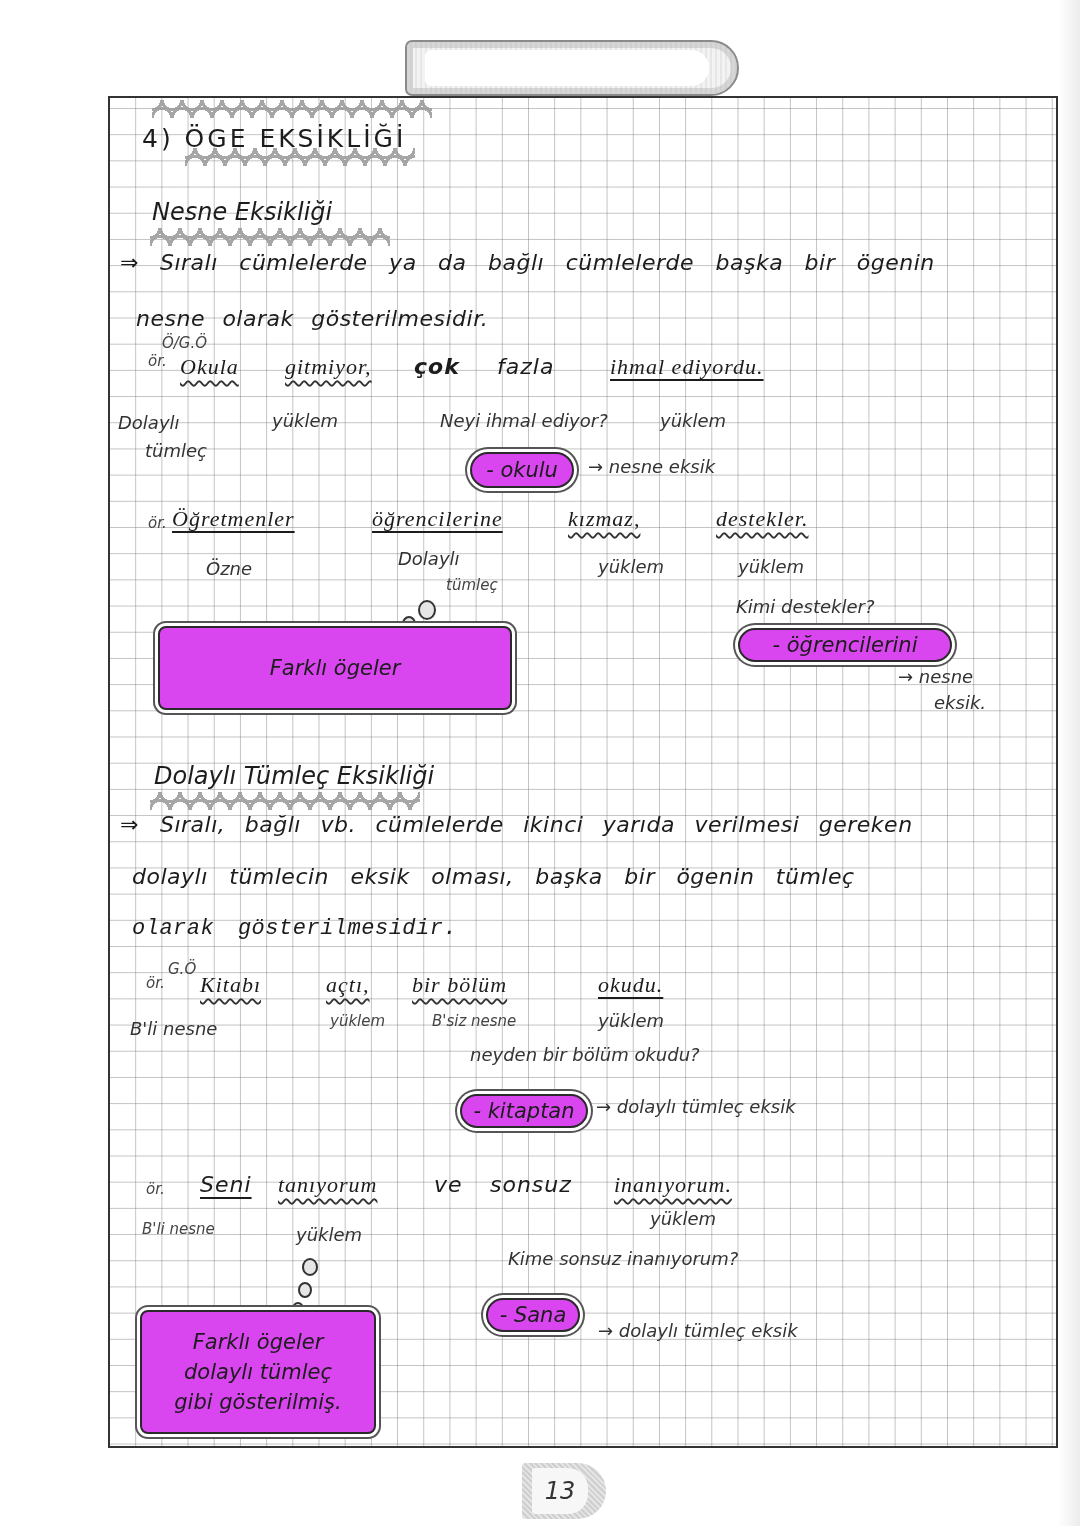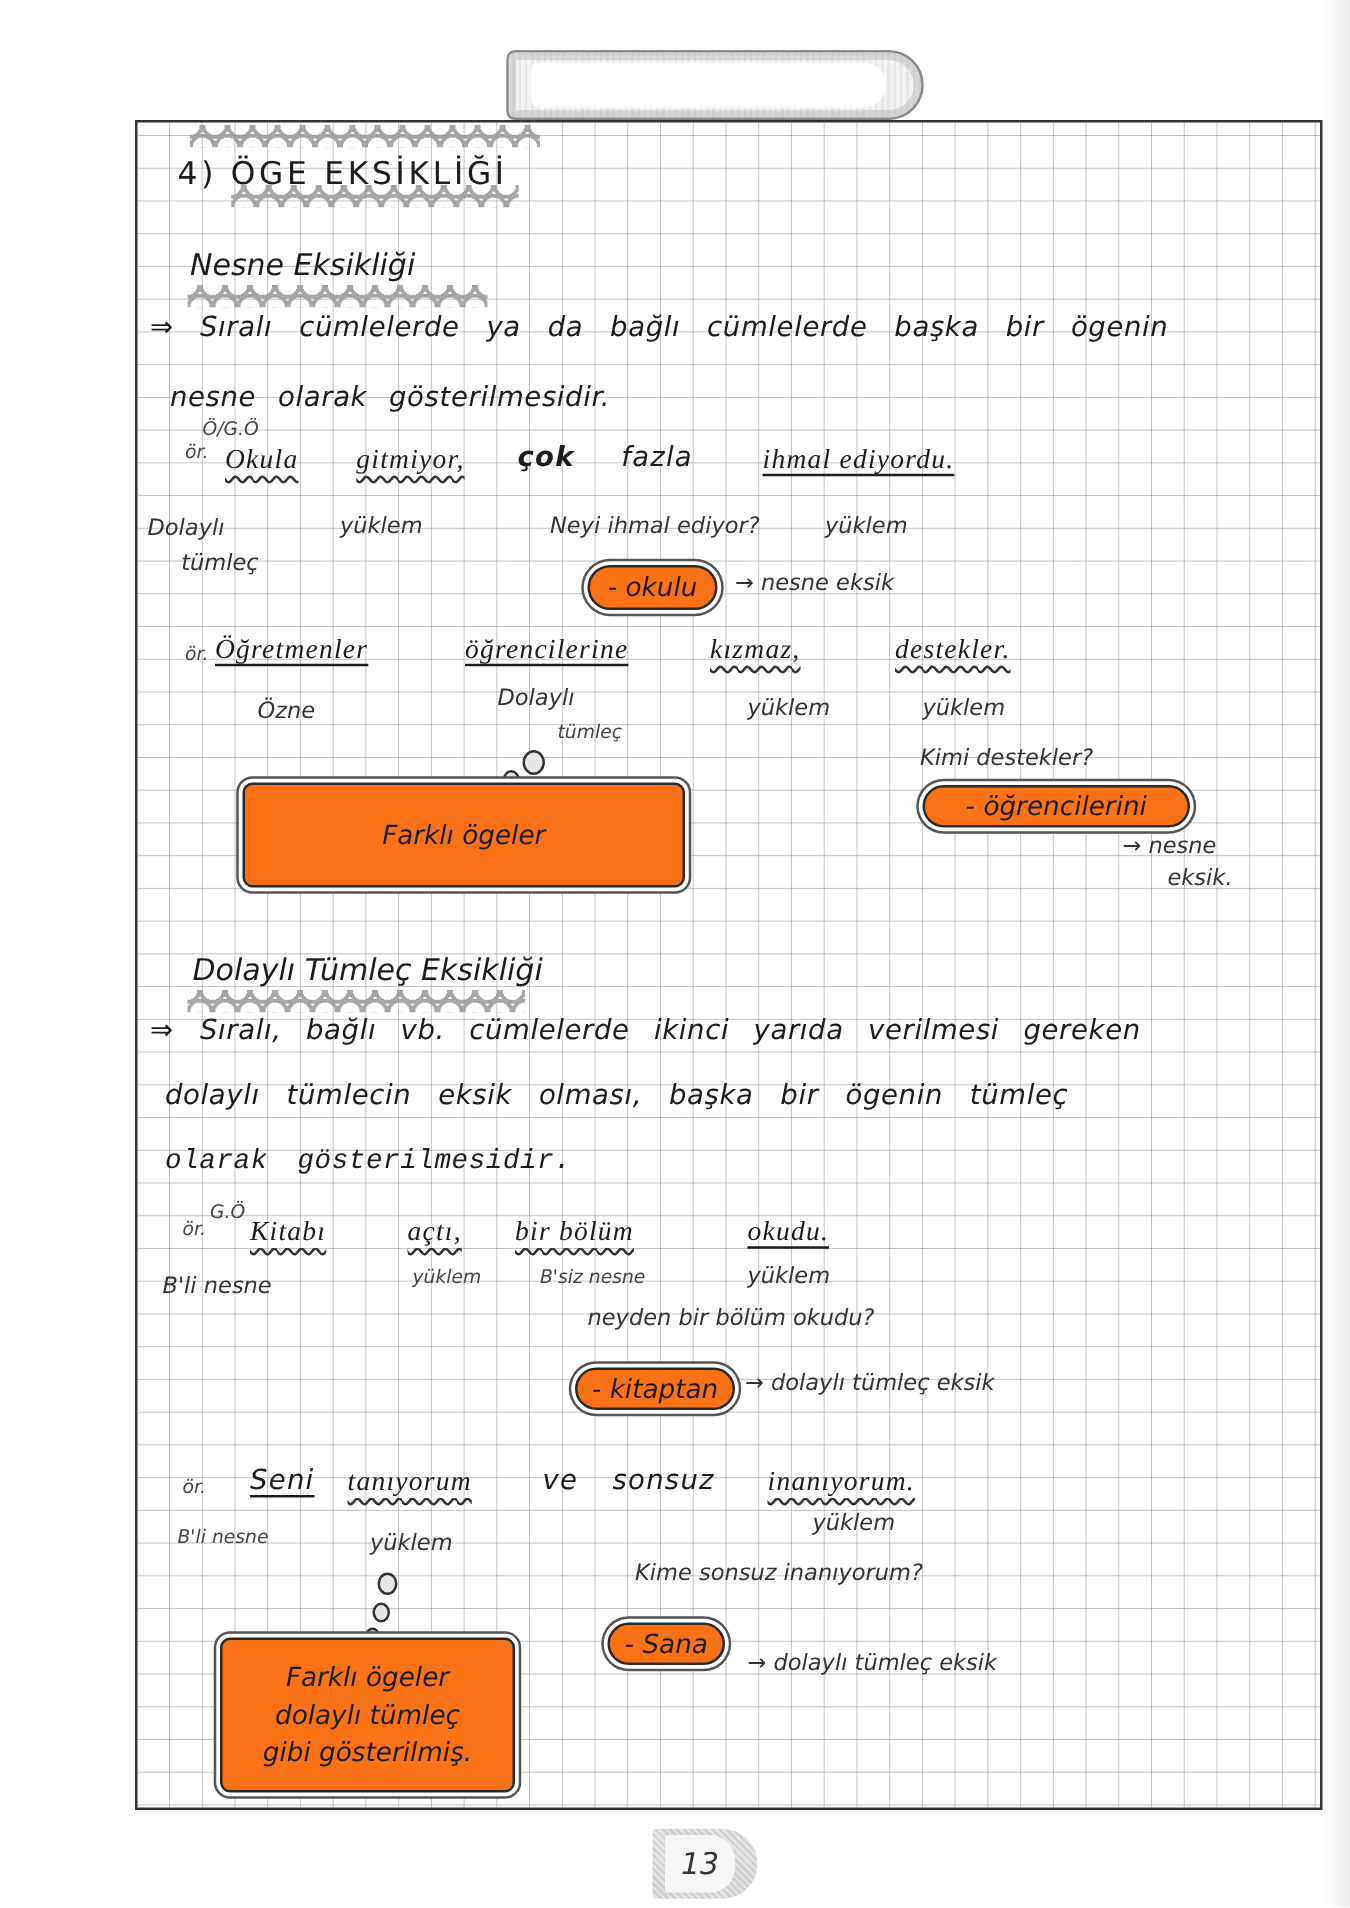--- a/index.html
+++ b/index.html
@@ -41,25 +41,25 @@
     .wavy { text-decoration: underline wavy #333; text-underline-offset:6px; text-decoration-thickness:1.5px;font-family:Liberation Serif, serif; }
     .under { text-decoration: underline; text-underline-offset:5px; text-decoration-thickness:1.5px; }
     .squiggle {
       position:absolute; height:18px;
       background:
         radial-gradient(circle at 10px 18px, transparent 8px, #9d9d9d 8px, #9d9d9d 11px, transparent 11px) 0 0/20px 18px repeat-x,
         radial-gradient(circle at 10px 0px, transparent 8px, #9d9d9d 8px, #9d9d9d 11px, transparent 11px) 10px 0/20px 18px repeat-x;
       opacity:0.9;
     }
     .cloud {
-      position:absolute; background:#f97316; border:2.5px solid #2a2a2a; border-radius:28px;
+      position:absolute; background:#d946ef; border:2.5px solid #2a2a2a; border-radius:28px;
       box-shadow: 0 0 0 3px #fff, 0 0 0 5px #555;
       display:flex; align-items:center; justify-content:center; flex-direction:column;
     }
-    .cloud.big { border-radius:8px;margin-left:36px; }
+    .cloud.big { border-radius:8px; }
     .cloud span { display:block; font-style:italic; font-size:21px; line-height:30px; color:#1c1c1c; }
     .bubble { position:absolute; border:2px solid #333; border-radius:50%; background:#e6e6e6; }
     .page-num {
       position:absolute; left:522px; top:1463px; width:84px; height:56px;
       background:repeating-linear-gradient(45deg,#cfcfcf 0 2px,#e4e4e4 2px 4px);
       border-radius:4px 30px 30px 4px;
     }
     .page-num-inner {
       position:absolute; left:10px; top:5px; right:18px; bottom:5px; background:#f7f7f7;
       border-radius:3px 20px 20px 3px; display:flex; align-items:center; justify-content:center;

